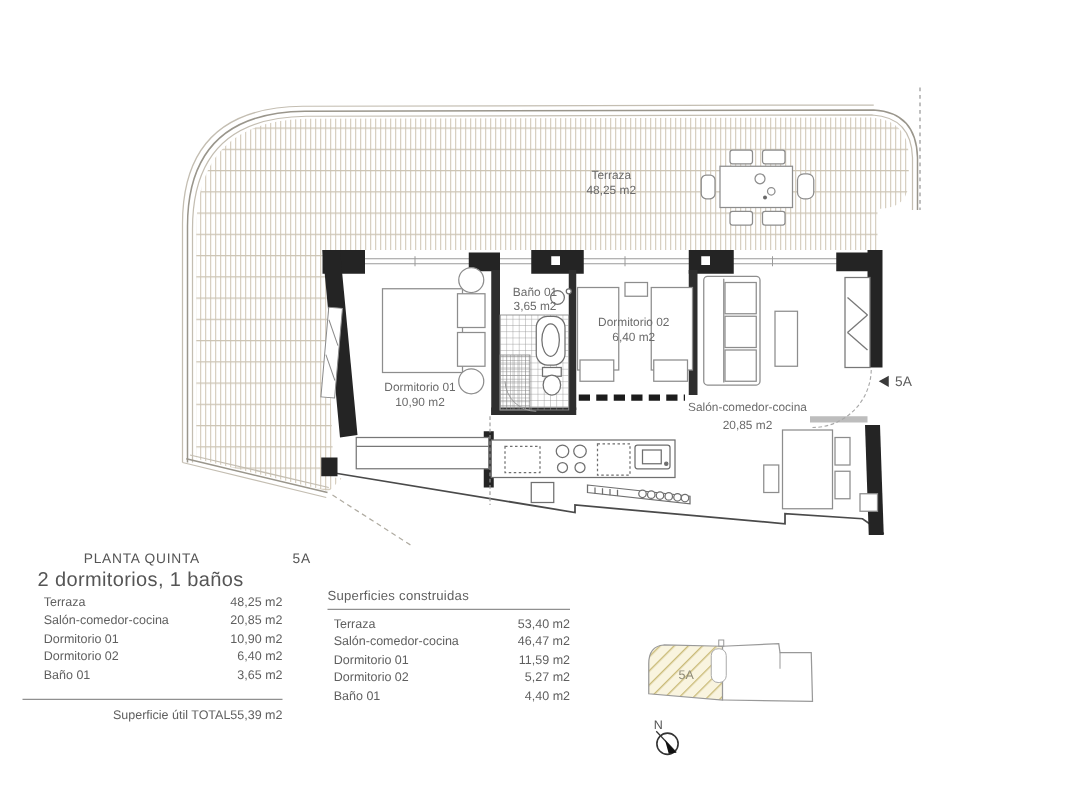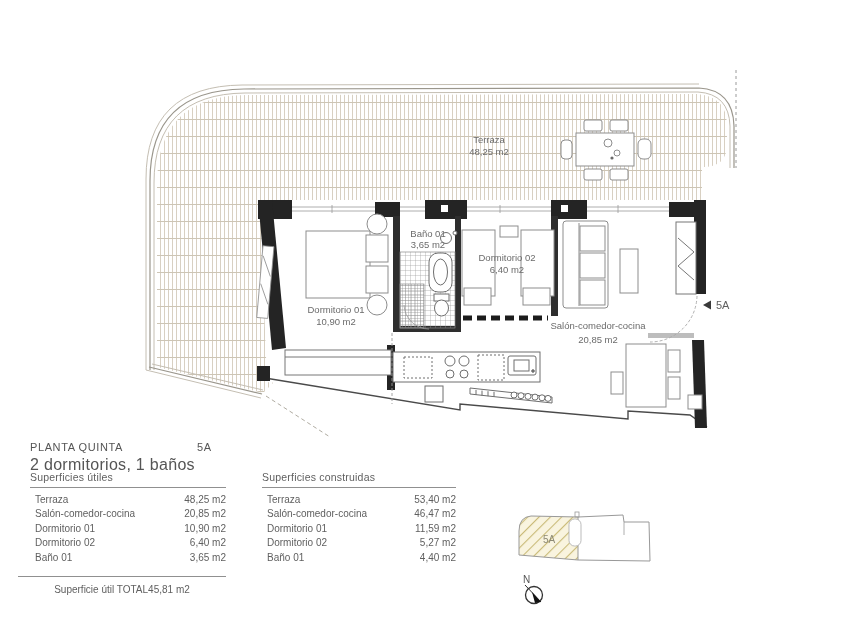--- a/index.html
+++ b/index.html
@@ -5,33 +5,33 @@
   html,body{margin:0;padding:0;background:#fff;}
   body{
     width:859px;height:638px;position:relative;overflow:hidden;
     font-family:"Liberation Sans", sans-serif;color:#5a5a5a;
     -webkit-font-smoothing:antialiased;
   }
   #plan-svg{position:absolute;left:0;top:0;}
   #keyplan-svg{position:absolute;left:505px;top:505px;}
 
   .info-block{position:absolute;left:30px;top:441px;width:240px;font-size:11px;color:#555;}
-  .info-title-row{position:relative;letter-spacing:.6px;}
+  .info-title-row{position:relative;letter-spacing:.6px;margin-left:37px;}
   .info-unit{position:absolute;left:167px;top:0;}
   .info-sub{margin-top:3px;font-size:16px;letter-spacing:.3px;}
 
   .area-table{position:absolute;top:471px;font-size:10px;color:#5f5f5f;}
   .area-table.useful{left:30px;width:196px;}
   .area-table.built{left:262px;width:194px;}
   .tbl-header{font-size:10.5px;padding-bottom:4px;border-bottom:1px solid #909090;letter-spacing:.2px;}
   .tbl-rows{padding-top:5px;}
   .trow{display:flex;justify-content:space-between;line-height:14.4px;}
   .trow .tlabel{padding-left:5px;}
   .total-row{margin-top:11px;border-top:1px solid #909090;padding-top:7px;
-             display:flex;justify-content:center;margin-left:-12px;width:calc(100% + 12px);}
+             display:flex;justify-content:flex-end;margin-left:-12px;width:calc(100% + 12px);}
 </style>
 </head>
 <body>
 
 <svg id="plan-svg" width="859" height="445" viewBox="0 0 859 445">
   <defs>
     <pattern id="terr" width="4" height="17" patternUnits="userSpaceOnUse">
       <rect width="4" height="17" fill="#ffffff"></rect>
       <line x1="0.5" y1="0" x2="0.5" y2="17" stroke="#d8d0c2" stroke-width="1"></line>
       <line x1="0" y1="0.5" x2="4" y2="0.5" stroke="#cdc5b5" stroke-width="1"></line>
@@ -231,21 +231,20 @@
 
 <div class="info-block">
   <div class="info-title-row">
     <span>PLANTA QUINTA</span>
     <span class="info-unit">5A</span>
   </div>
   <div class="info-sub">2 dormitorios, 1 baños</div>
 </div>
 
 <div class="area-table useful">
-  <div class="tbl-header">Superficies útiles</div>
   <div class="tbl-rows">
       <div class="trow">
         <span class="tlabel">Terraza</span>
         <span>48,25 m2</span>
       </div>
       <div class="trow">
         <span class="tlabel">Salón-comedor-cocina</span>
         <span>20,85 m2</span>
       </div>
       <div class="trow">
@@ -256,21 +255,21 @@
         <span class="tlabel">Dormitorio 02</span>
         <span>6,40 m2</span>
       </div>
       <div class="trow">
         <span class="tlabel">Baño 01</span>
         <span>3,65 m2</span>
       </div>
     </div>
   <div class="total-row">
     <span>Superficie útil TOTAL</span>
-    <span>45,81 m2</span>
+    <span>55,39 m2</span>
   </div>
 </div>
 
 <div class="area-table built">
   <div class="tbl-header">Superficies construidas</div>
   <div class="tbl-rows">
       <div class="trow">
         <span class="tlabel">Terraza</span>
         <span>53,40 m2</span>
       </div>

